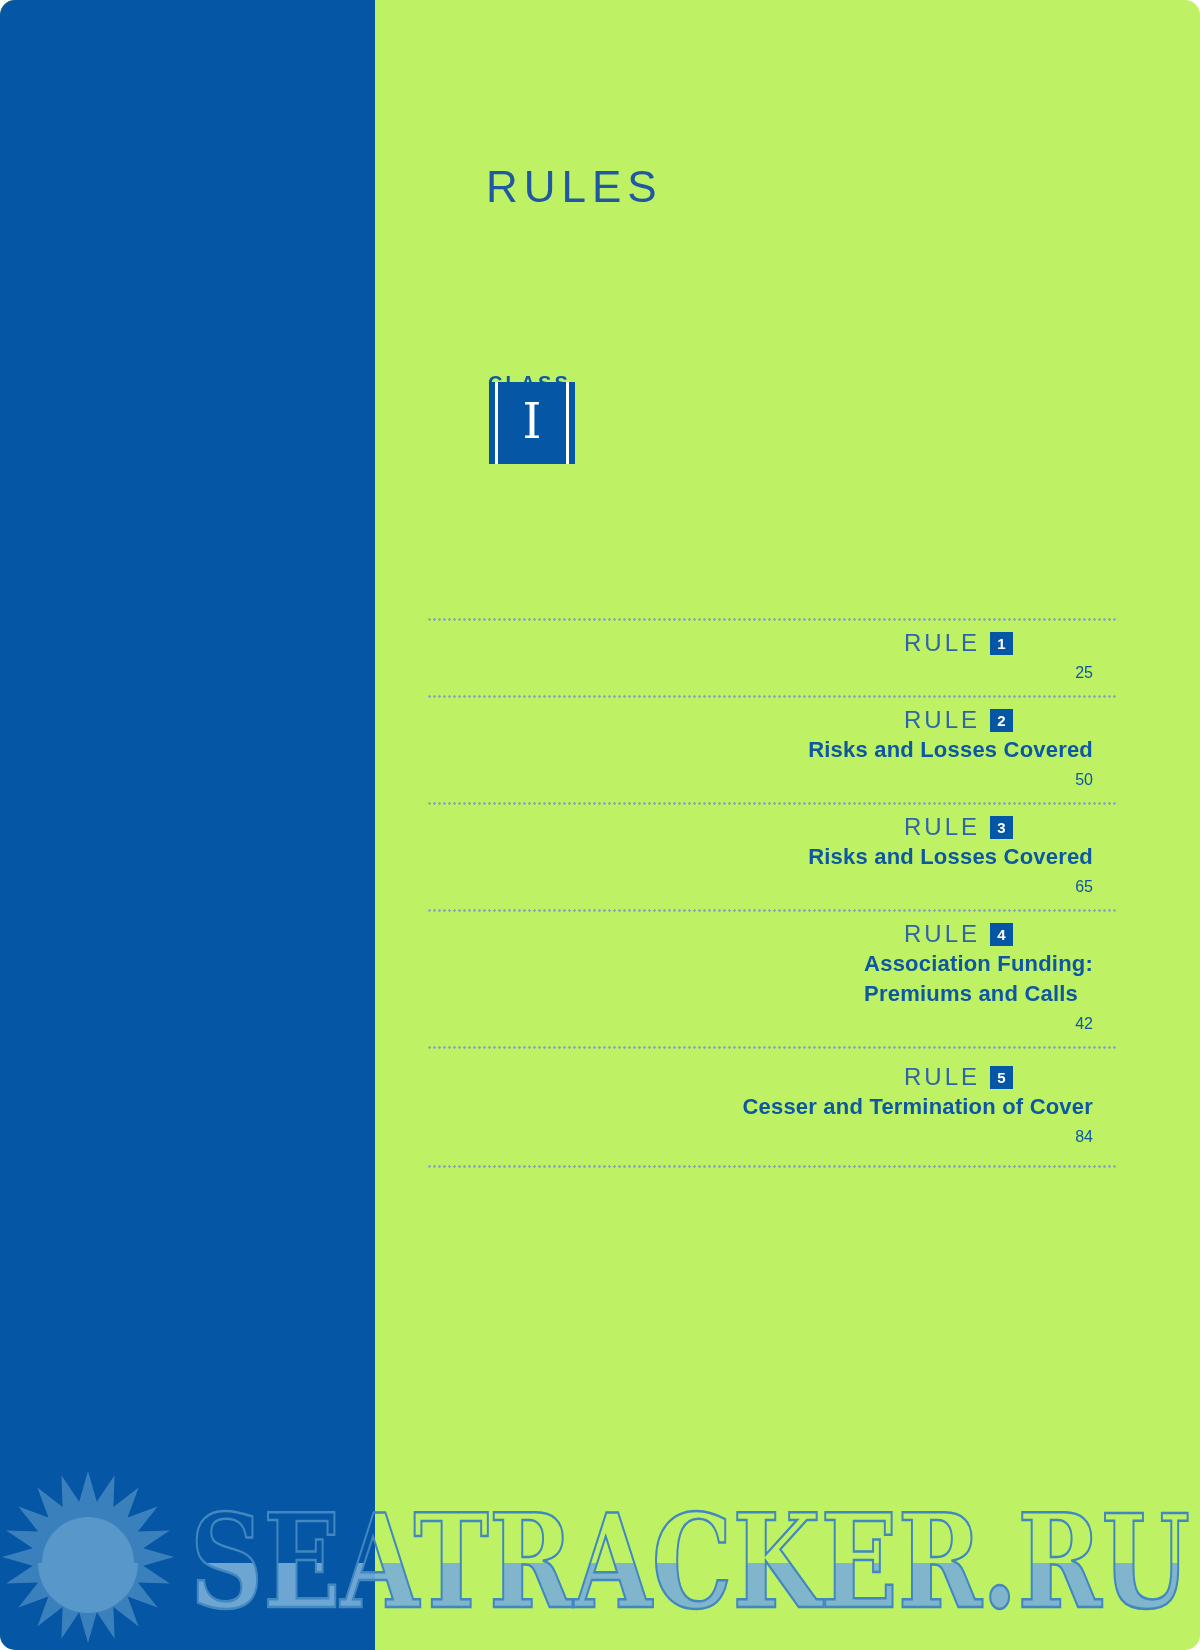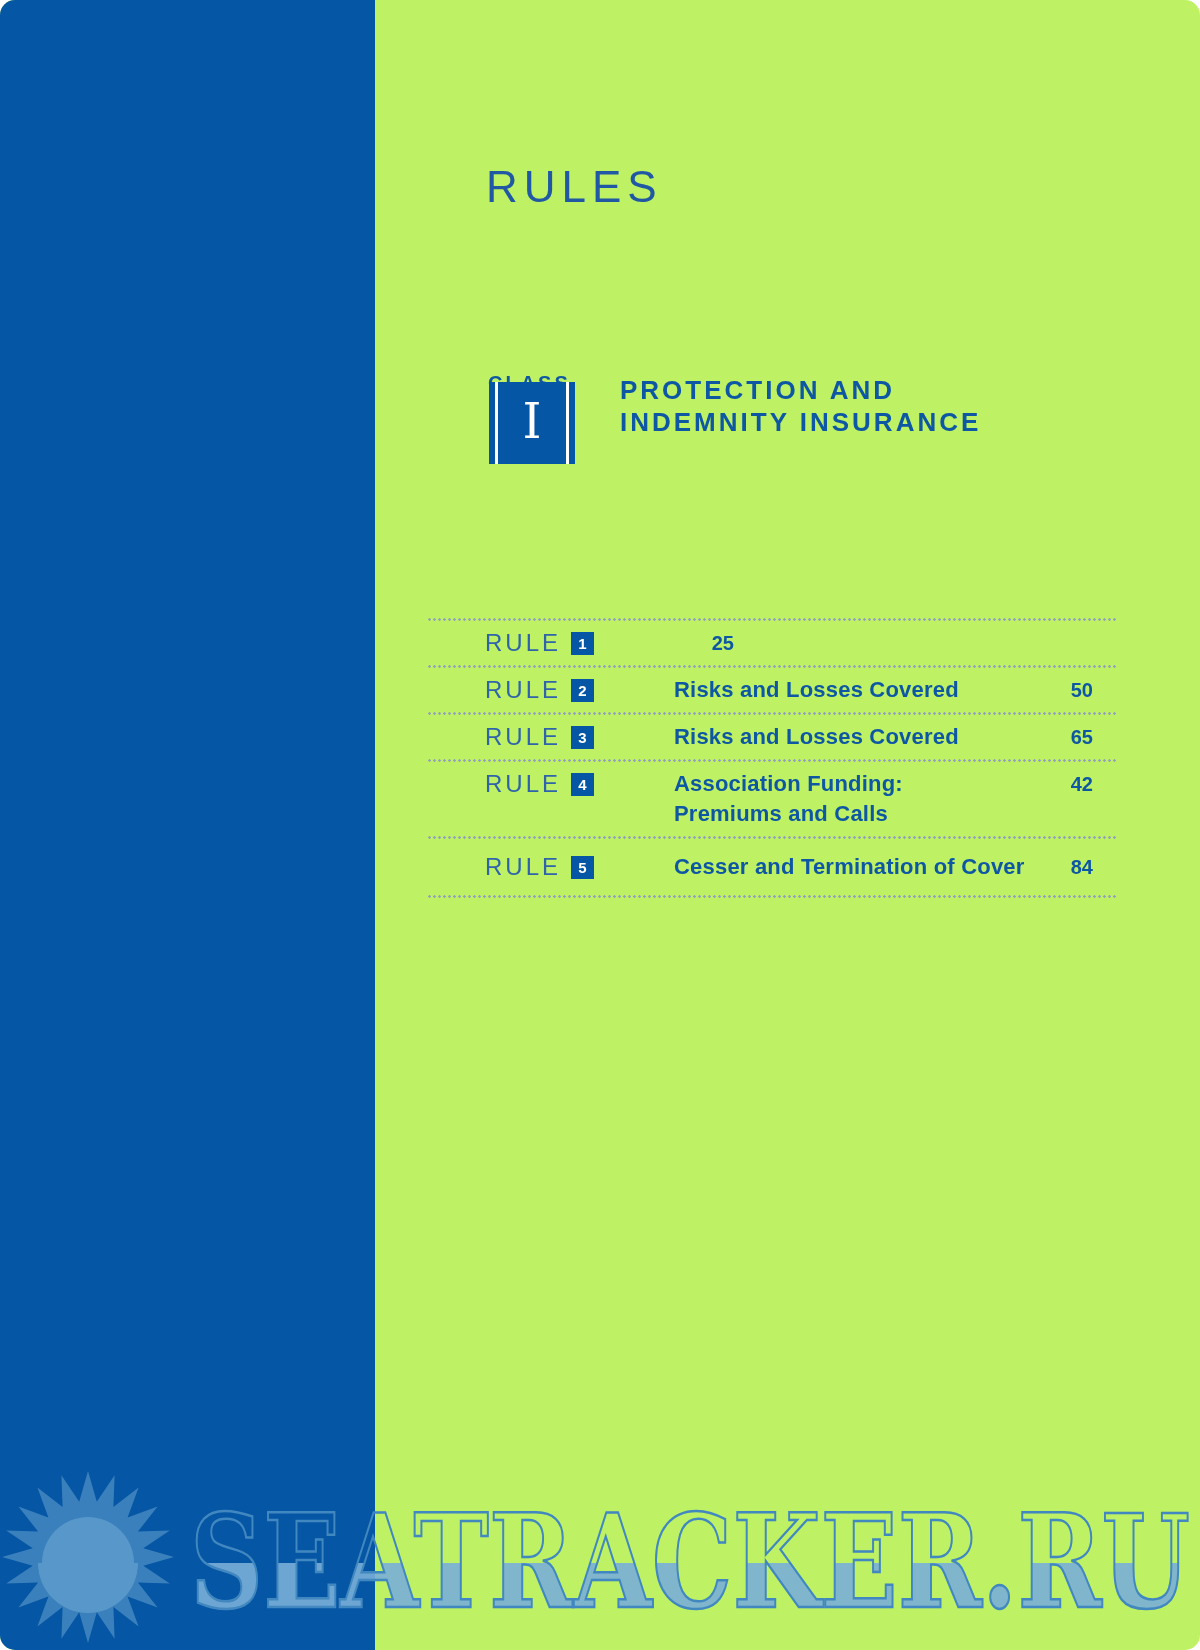--- a/index.html
+++ b/index.html
@@ -49,22 +49,23 @@
   
   .toc {
     position:absolute; left:428px; top:618px; width:690px;
   }
   .dotline {
     height:3px;
     background-image:radial-gradient(circle at 1.5px 1.5px, #94a3b6 1.1px, rgba(255,255,255,0) 1.5px);
     background-size:5px 3px; background-repeat:repeat-x;
   }
   .toc-row {
-    display:flex; align-items:flex-start;
+    display:flex; align-items:flex-end;
     padding:7px 25px 7px 57px;
+    flex-direction:column;
   }
   .toc-row.tall-pad { padding-top:13px; padding-bottom:13px; }
   .col-rule {
     width:189px; display:flex; align-items:flex-start;
   }
   .rule-word {
     font-size:24px; font-weight:400; letter-spacing:3px;
     color:#2f64aa; line-height:30px;
   }
   .rule-badge {
@@ -74,21 +75,21 @@
     display:flex; align-items:center; justify-content:center;
     flex:0 0 auto;
   }
   .col-title {
     flex:1; font-size:22px; font-weight:700; color:#0e57a3;
     line-height:30px; letter-spacing:0.2px;
   }
   .col-title div { white-space:nowrap; }
   .col-page {
     width:60px; text-align:right;
-    font-size:20px; font-weight:700; color:#0e57a3; line-height:30px;
+    font-size:16px; font-weight:400; color:#0e57a3; line-height:30px;
   }
   
   .watermark-svg {
     position:absolute; left:0; top:1400px; width:1200px; height:250px;
     pointer-events:none;
   }
 </style>
 </head>
 <body>
 
@@ -98,24 +99,20 @@
 
   <div class="page-title">RULES</div>
 
   <div class="class-label">CLASS</div>
   <div class="class-box">
     <span class="stripe stripe-left"></span>
     <span class="stripe stripe-right"></span>
     <span class="class-numeral">I</span>
   </div>
 
-  <div class="heading">
-    <div>PROTECTION AND</div>
-    <div>INDEMNITY INSURANCE</div>
-  </div>
 
   <div class="toc">
     <div class="dotline"></div>
 
     <div class="toc-row">
       <div class="col-rule">
         <span class="rule-word">RULE</span>
         <span class="rule-badge">1</span>
       </div>
       <div class="col-page">25</div>

